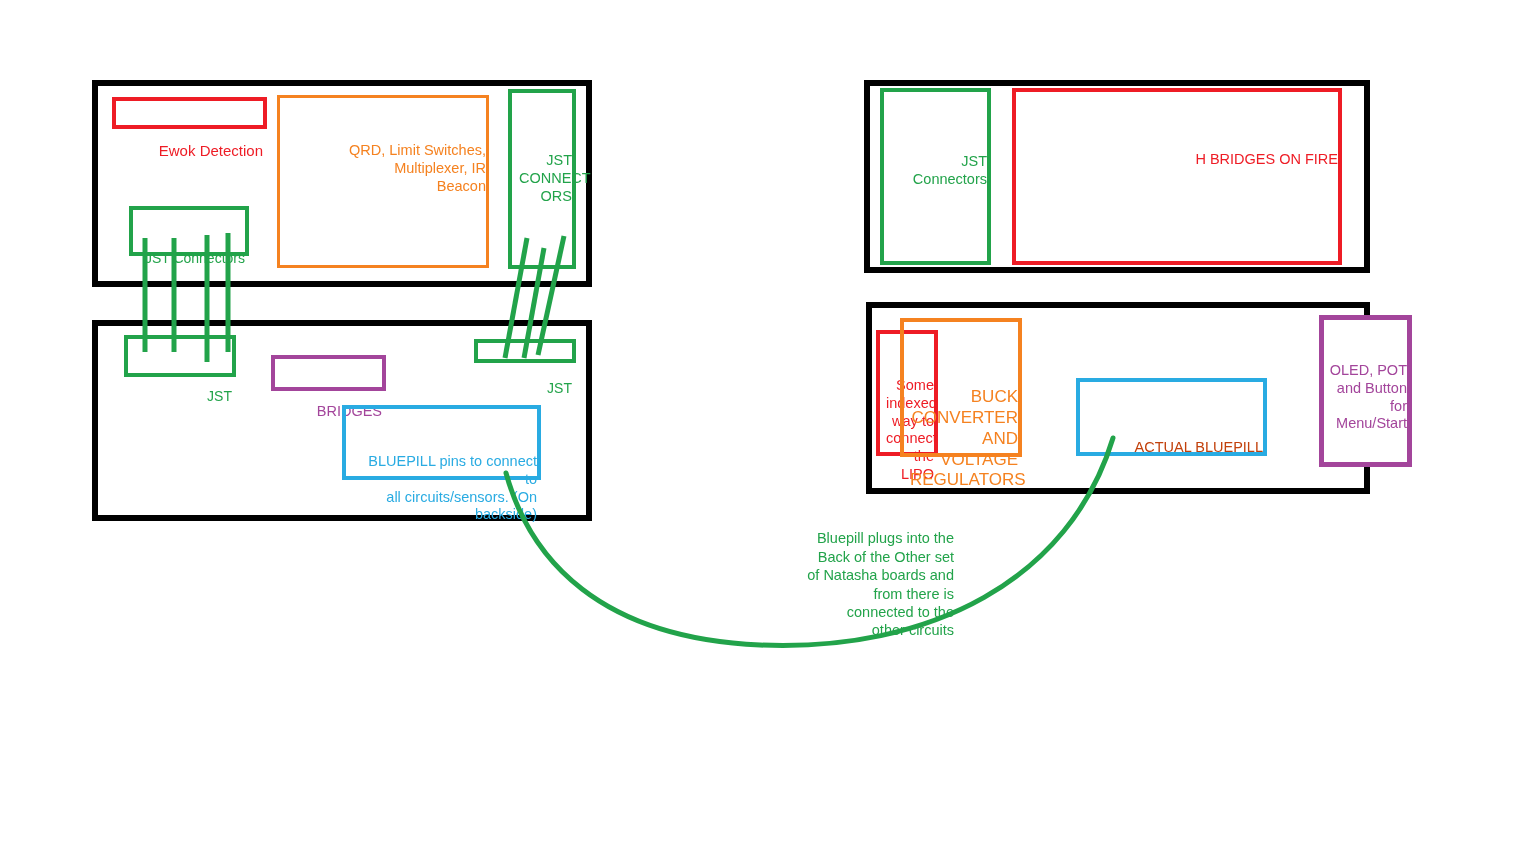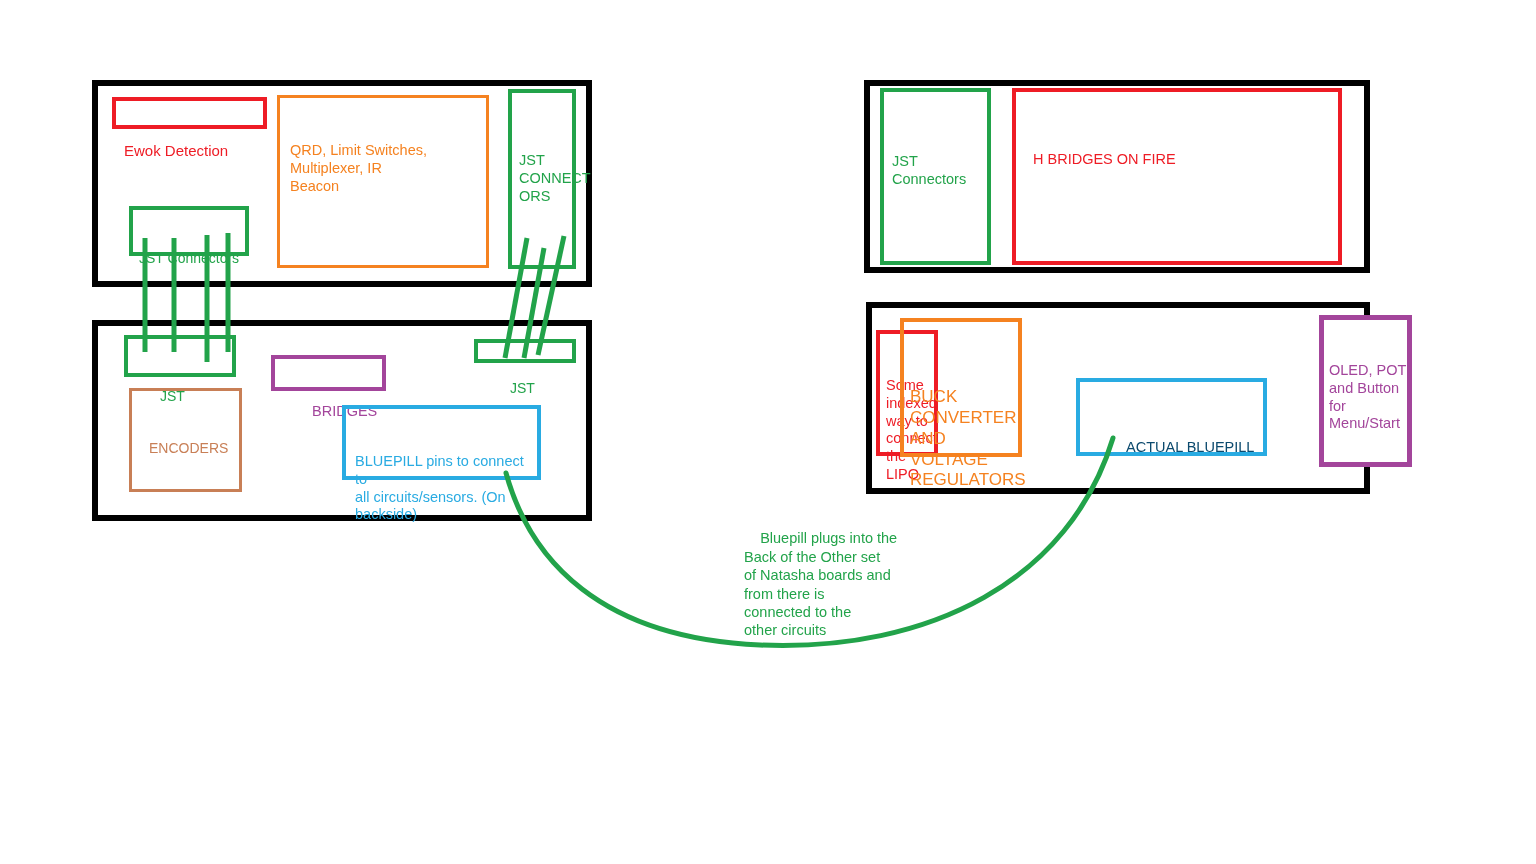--- a/index.html
+++ b/index.html
@@ -12,20 +12,21 @@
     height: 864px;
     position: relative;
     overflow: hidden;
     font-family: "Liberation Sans", sans-serif;
   }
   #canvas {
     position: absolute;
     left: 0; top: 0;
     width: 1536px;
     height: 864px;
+    text-align: right;
   }
   .panel {
     position: absolute;
     border: 6px solid #000000;
     background: #ffffff;
     box-sizing: border-box;
   }
   .node {
     position: absolute;
     box-sizing: border-box;
@@ -110,24 +111,20 @@
   <div class="node" style="left:474px; top:339px; width:102px; height:24px; border-width:4px; border-color:#22a34a;
               color:#22a34a; font-size:14px; padding:3px 0 0 32px;">
     <span class="txt">JST</span>
   </div>
 
   <div class="node" style="left:271px; top:355px; width:115px; height:36px; border-width:4px; border-color:#a3459b;
               color:#a3459b; font-size:14.5px; padding:9px 0 0 37px;">
     <span class="txt">BRIDGES</span>
   </div>
 
-  <div class="node" style="left:129px; top:388px; width:113px; height:104px; border-width:3px; border-color:#c87f56;
-              color:#c87f56; font-size:14px; padding:15px 0 0 17px;">
-    <span class="txt">ENCODERS</span>
-  </div>
 
   <div class="node" style="left:342px; top:405px; width:199px; height:75px; border-width:4px; border-color:#29abe2;
               color:#29abe2; font-size:14.5px; padding:9px 0 0 9px;">
     <span class="txt">BLUEPILL pins to connect to
 all circuits/sensors. (On
 backside)</span>
   </div>
 
   <div class="node" style="left:880px; top:88px; width:111px; height:177px; border-width:4px; border-color:#22a34a;
               color:#22a34a; font-size:14.5px; padding:26px 0 0 8px;">
@@ -149,21 +146,21 @@
   </div>
 
   <div class="node" style="left:900px; top:318px; width:122px; height:139px; border-width:4px; border-color:#f58220;
               color:#f58220; font-size:17px; padding:24px 0 0 6px;">
     <span class="txt">BUCK CONVERTER
 AND VOLTAGE
 REGULATORS</span>
   </div>
 
   <div class="node" style="left:1076px; top:378px; width:191px; height:78px; border-width:4px; border-color:#29abe2;
-              color:#0c4a6e; font-size:14.5px; padding:22px 0 0 46px;">
+              color:#c2410c; font-size:14.5px; padding:22px 0 0 46px;">
     <span class="txt">ACTUAL BLUEPILL</span>
   </div>
 
   <div class="node" style="left:1271px; top:315px; width:93px; height:152px; border-width:5px; border-color:#a3459b;
               color:#a3459b; font-size:14.5px; padding:7px 0 0 5px; background:#ffffff;margin-left:48px;">
     <span class="txt">OLED, POT
 and Button
 for
 Menu/Start</span>
   </div>

